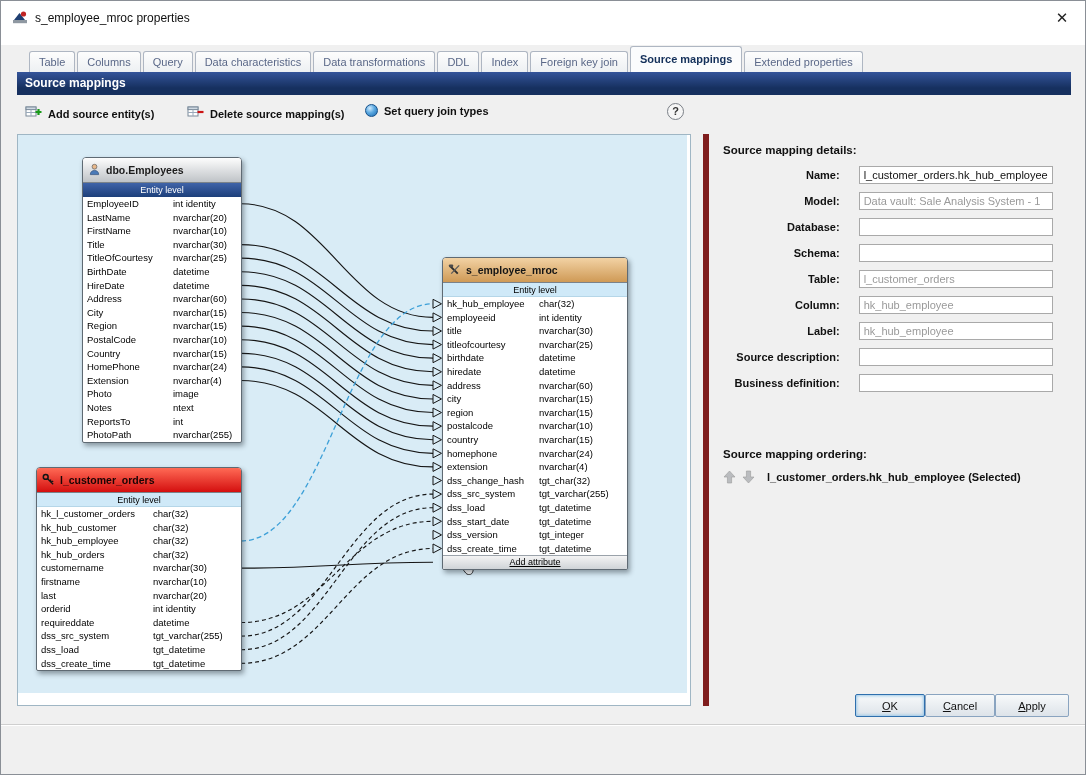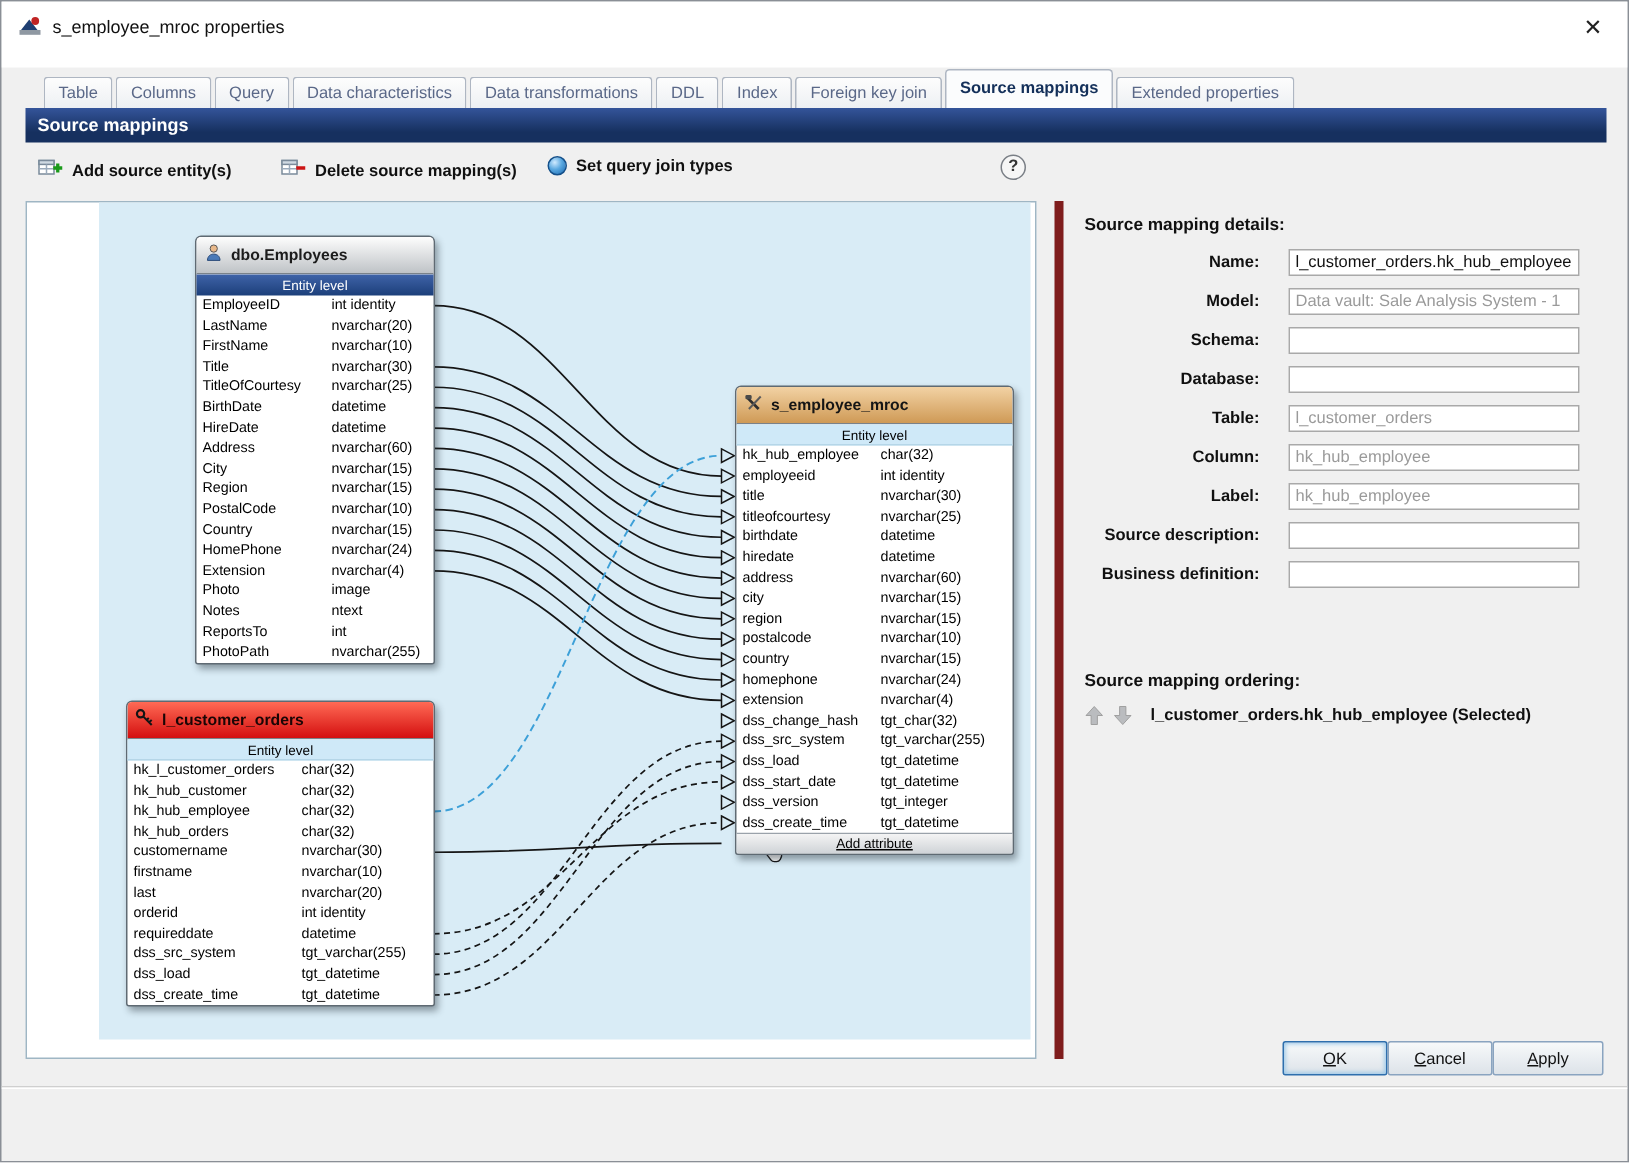--- a/index.html
+++ b/index.html
@@ -23,21 +23,21 @@
 
   
   .toolbar { position:absolute; top:94px; left:16px; width:1054px; height:39px; }
   .tool { position:absolute; top:9px; display:flex; align-items:center; gap:6px; cursor:pointer; }
   .tool-label { font-size:11px; font-weight:bold; color:#101010; }
   .orb { width:13px; height:13px; border-radius:50%; background:radial-gradient(circle at 35% 30%, #cfeaff 0%, #5aa8e0 45%, #1a68b0 100%); border:1px solid #15508a; display:inline-block; }
   .help-btn { position:absolute; left:650px; top:8px; width:17px; height:17px; border:1px solid #7a7f86; border-radius:50%; text-align:center; line-height:15px; font-size:11px; font-weight:bold; color:#333; background:#f6f6f6; cursor:pointer; }
 
   
   .diagram-panel { position:absolute; top:133px; left:16px; width:674px; height:572px; background:#ffffff; border:1px solid #9fb6c4; }
-  .diagram-inner { position:absolute; left:0; top:0; right:3px; bottom:12px; background:var(--canvas,#d9ecf6); overflow:hidden;margin-left:48px; }
+  .diagram-inner { position:absolute; left:0; top:0; right:3px; bottom:12px; background:var(--canvas,#d9ecf6); overflow:hidden; }
   #wires { position:absolute; left:0; top:0; }
   .wire { stroke:#151515; fill:none; stroke-width:1.15px; }
   .wire.dashed { stroke-dasharray:4 3; }
   .wire.selected-dashed { stroke:var(--selected,#3da0d8); stroke-dasharray:5 3; stroke-width:1.3px; }
   .arrowhead { fill:var(--canvas,#d9ecf6); stroke:#151515; stroke-width:1px; }
 
   .entity { position:absolute; background:#fff; border:1px solid #5f6a73; border-radius:4px 4px 2px 2px; box-shadow:2px 3px 5px rgba(40,50,60,.45); font-size:9.5px; color:#000; }
   .entity-header { height:25px; display:flex; align-items:center; gap:5px; padding:0 5px; font-weight:bold; font-size:10.5px; border-bottom:1px solid #7a828a; border-radius:3px 3px 0 0; }
   .employees .entity-header { background:linear-gradient(#fdfdfd, var(--emp-head,#bfc3c7)); color:#1c1c1c; }
   .target .entity-header { background:linear-gradient(#f2d2a4, var(--tgt-head,#cf9a56)); color:#151515; }
@@ -422,25 +422,25 @@
     <div id="fields">
         <div class="field-row">
           <label class="field-label">Name:</label>
           <input class="field-input" value="l_customer_orders.hk_hub_employee" style="">
         </div>
         <div class="field-row">
           <label class="field-label">Model:</label>
           <input class="field-input muted" value="Data vault: Sale Analysis System - 1" style="">
         </div>
         <div class="field-row">
+          <label class="field-label">Database:</label>
+          <input class="field-input" style="">
+        </div>
+        <div class="field-row">
           <label class="field-label">Schema:</label>
-          <input class="field-input" style="">
-        </div>
-        <div class="field-row">
-          <label class="field-label">Database:</label>
           <input class="field-input" style="">
         </div>
         <div class="field-row">
           <label class="field-label">Table:</label>
           <input class="field-input muted" value="l_customer_orders" style="">
         </div>
         <div class="field-row">
           <label class="field-label">Column:</label>
           <input class="field-input muted" value="hk_hub_employee" style="">
         </div>

